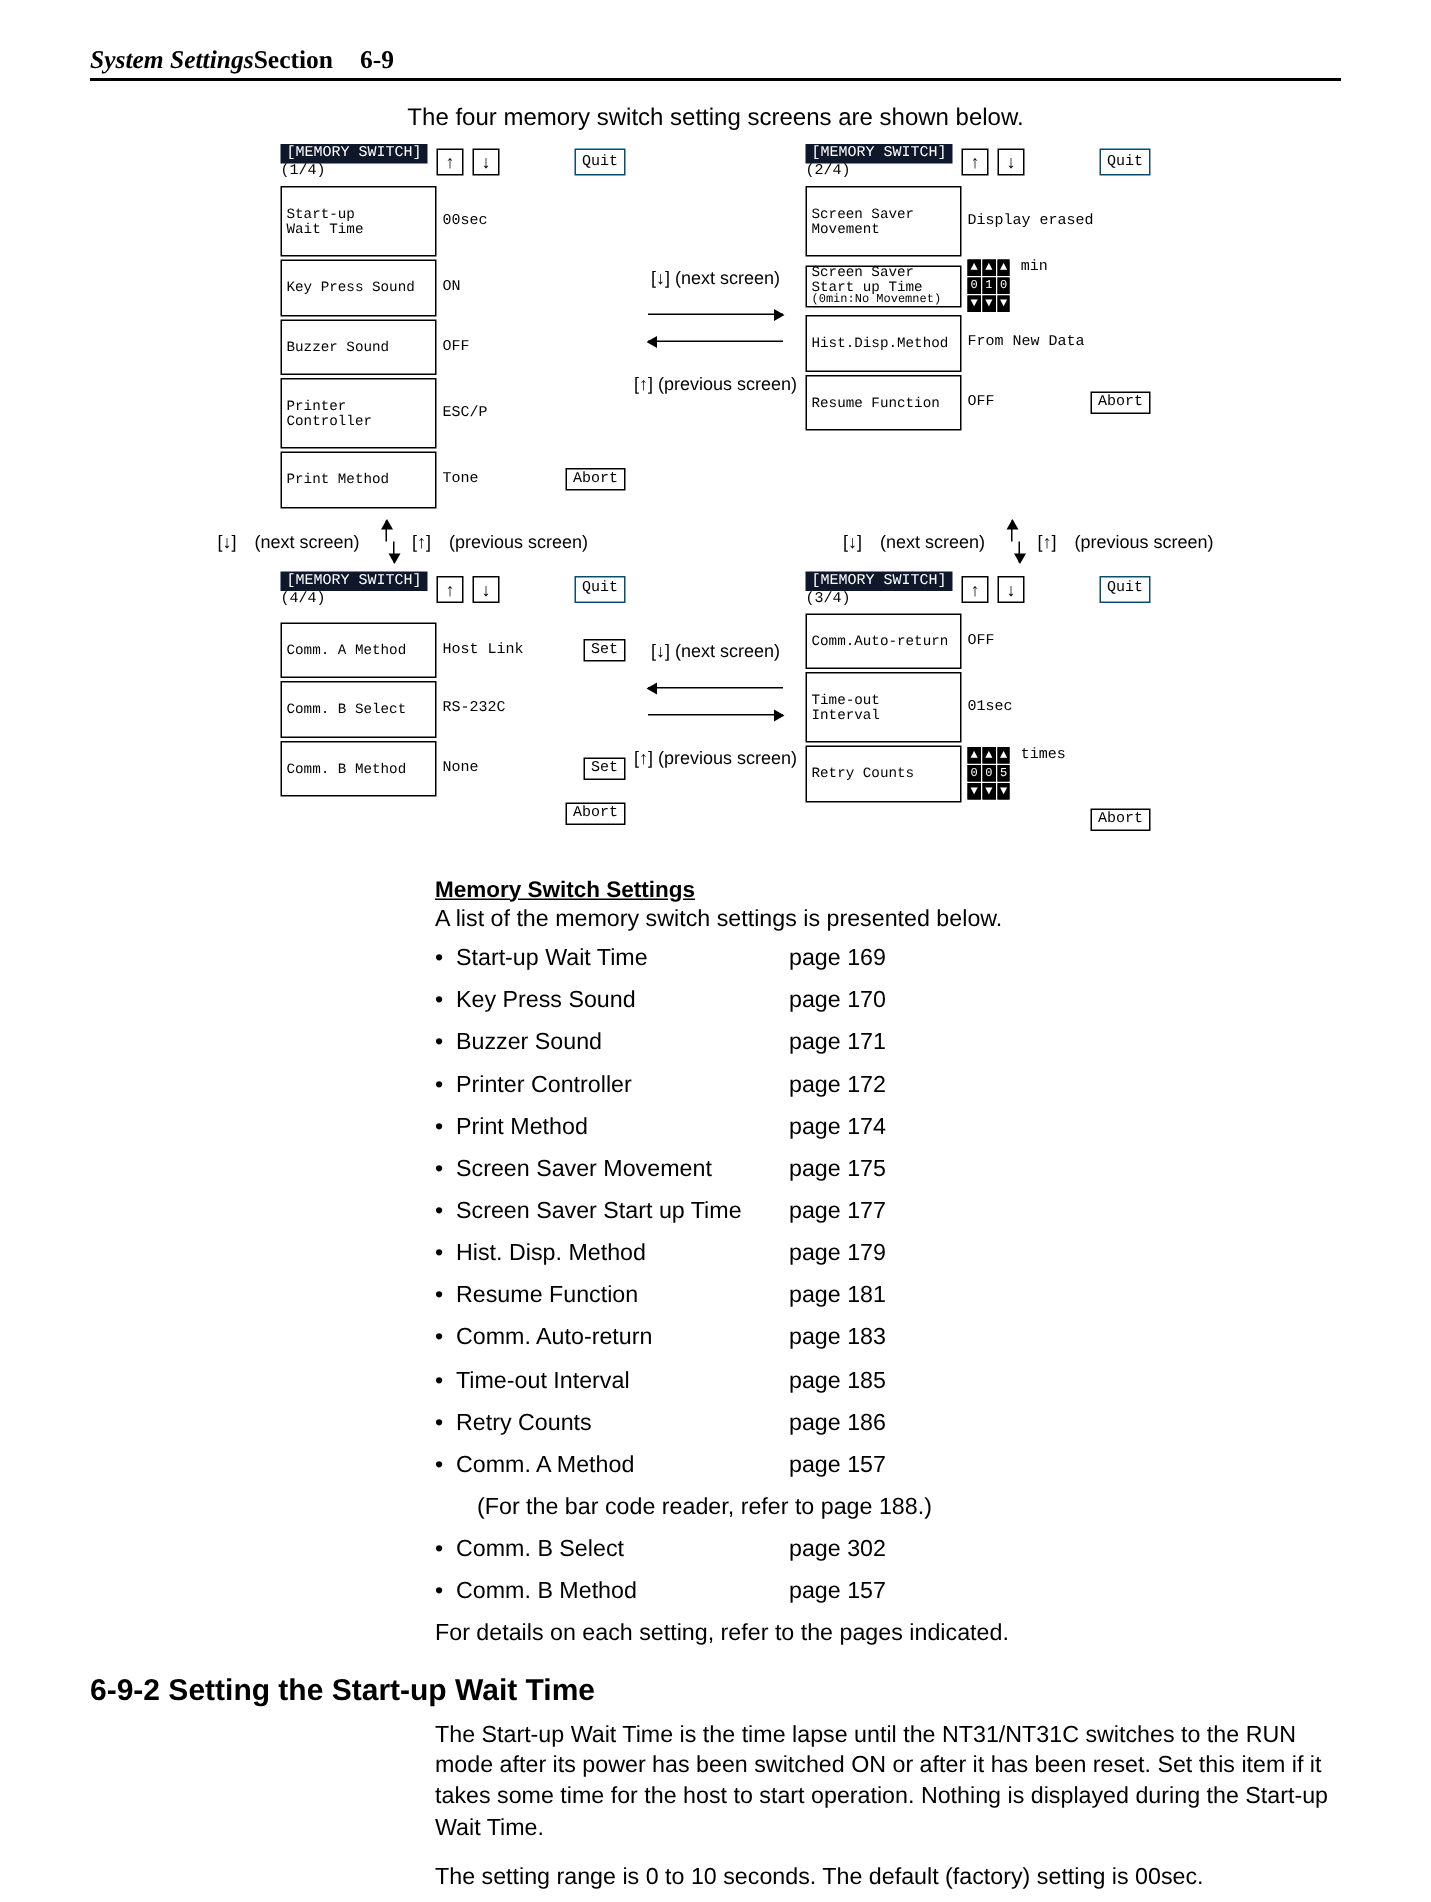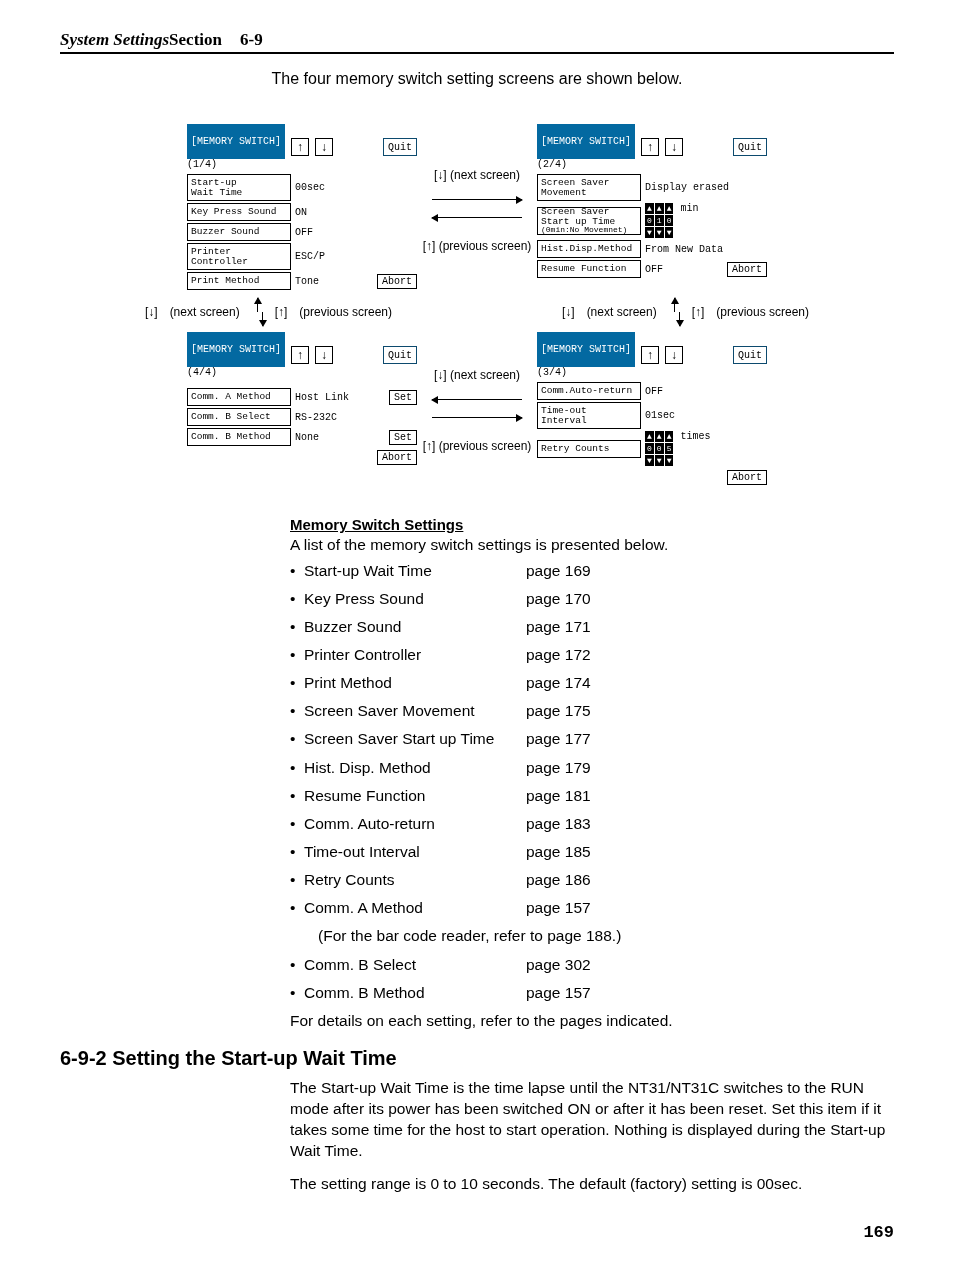--- a/index.html
+++ b/index.html
@@ -1,39 +1,39 @@
 <!DOCTYPE html>
 <html><head>
 <meta charset="utf-8">
 <style>
   * { margin: 0; padding: 0; box-sizing: border-box; }
   body { background: #fff; font-family: "Times New Roman", serif; width: 954px; margin: 0 auto; padding: 30px 60px 40px 60px; color: #000; }
   .header { display: flex; justify-content: flex-start; align-items: baseline; border-bottom: 2px solid #000; padding-bottom: 2px; margin-bottom: 16px; }
   .header-left { font-style: italic; font-weight: bold; font-size: 17px; }
   .header-right { font-weight: bold; font-size: 17px; }
   .section-gap { display:inline-block; width:18px; }
-  .intro { text-align: center; font-size: 16px; margin-bottom: 36px; font-family: Arial, sans-serif; }
+  .intro { text-align: center; font-size: 16px; margin-bottom: 8px; font-family: Arial, sans-serif; }
 
   
   .screens { display: flex; flex-direction: column; align-items: center; margin-bottom: 30px; font-family: Arial, sans-serif; }
   .row { display: flex; gap: 0; align-items: stretch; }
   .mid { display:flex; flex-direction:column; justify-content:center; align-items:center; gap:17px; font-size:12px; width:120px; }
   .mid .lbl { margin-top:4px; }
   .mid .arrr, .mid .arrl { width:90px; height:1px; background:#000; position:relative; }
   .mid .arrr::after { content:""; position:absolute; right:-1px; top:-3px; border-left:7px solid #000; border-top:4px solid transparent; border-bottom:4px solid transparent; }
   .mid .arrl::after { content:""; position:absolute; left:-1px; top:-3px; border-right:7px solid #000; border-top:4px solid transparent; border-bottom:4px solid transparent; }
 
   .panel { width: 230px; font-family: "Courier New", monospace; font-size:11px; }
   .titlebar { display:flex; align-items:center; gap:4px; margin-bottom:4px; }
-  .titlebar .t { background:#0369a1; color:#fff; padding:12px 4px; font-size:10px; }
+  .titlebar .t { background:#0f172a; color:#fff; padding:1px 4px; font-size:10px; }
   .titlebar .pg { font-size:10px; }
   .nav { width:18px; height:18px; border:1px solid #000; display:inline-flex; align-items:center; justify-content:center; font-size:12px; margin-left:2px; font-family: Arial,sans-serif; font-weight:bold;}
   .quit { height:18px; border:1px solid #0c4a6e; padding:0 4px; font-size:10px; display:inline-flex; align-items:center; margin-left:auto;}
   .setrow { display:flex; align-items:center; gap:4px; margin-bottom:2px; }
-  .lblbox { width:104px; min-height:18px; border:1px solid #000; padding:3px 3px; font-size:9.5px; line-height:1; display:flex; flex-direction:column; justify-content:center; }
+  .lblbox { width:104px; min-height:18px; border:1px solid #000; padding:13px 3px; font-size:9.5px; line-height:1; display:flex; flex-direction:column; justify-content:center; }
   .lblbox.two { text-align:left;}
   .lblbox.two span:last-child{ text-align:left; display:block;}
   .val { font-size:10px; flex:1; }
   .btn { border:1px solid #000; padding:1px 4px; font-size:10px; }
   .abortline { display:flex; justify-content:flex-end; margin-top:4px;}
   .numbox { display:inline-block; border:1px solid #000; background:#000; color:#fff; padding:0 1px; font-size:8px; margin-right:1px;}
   .numcluster { display:inline-flex; flex-direction:column; gap:1px;}
   .numcluster .nr { display:flex;}
 
   .connrow { display:flex; justify-content:space-around; width:100%; font-size:12px; margin:6px 0; align-items:center;}

